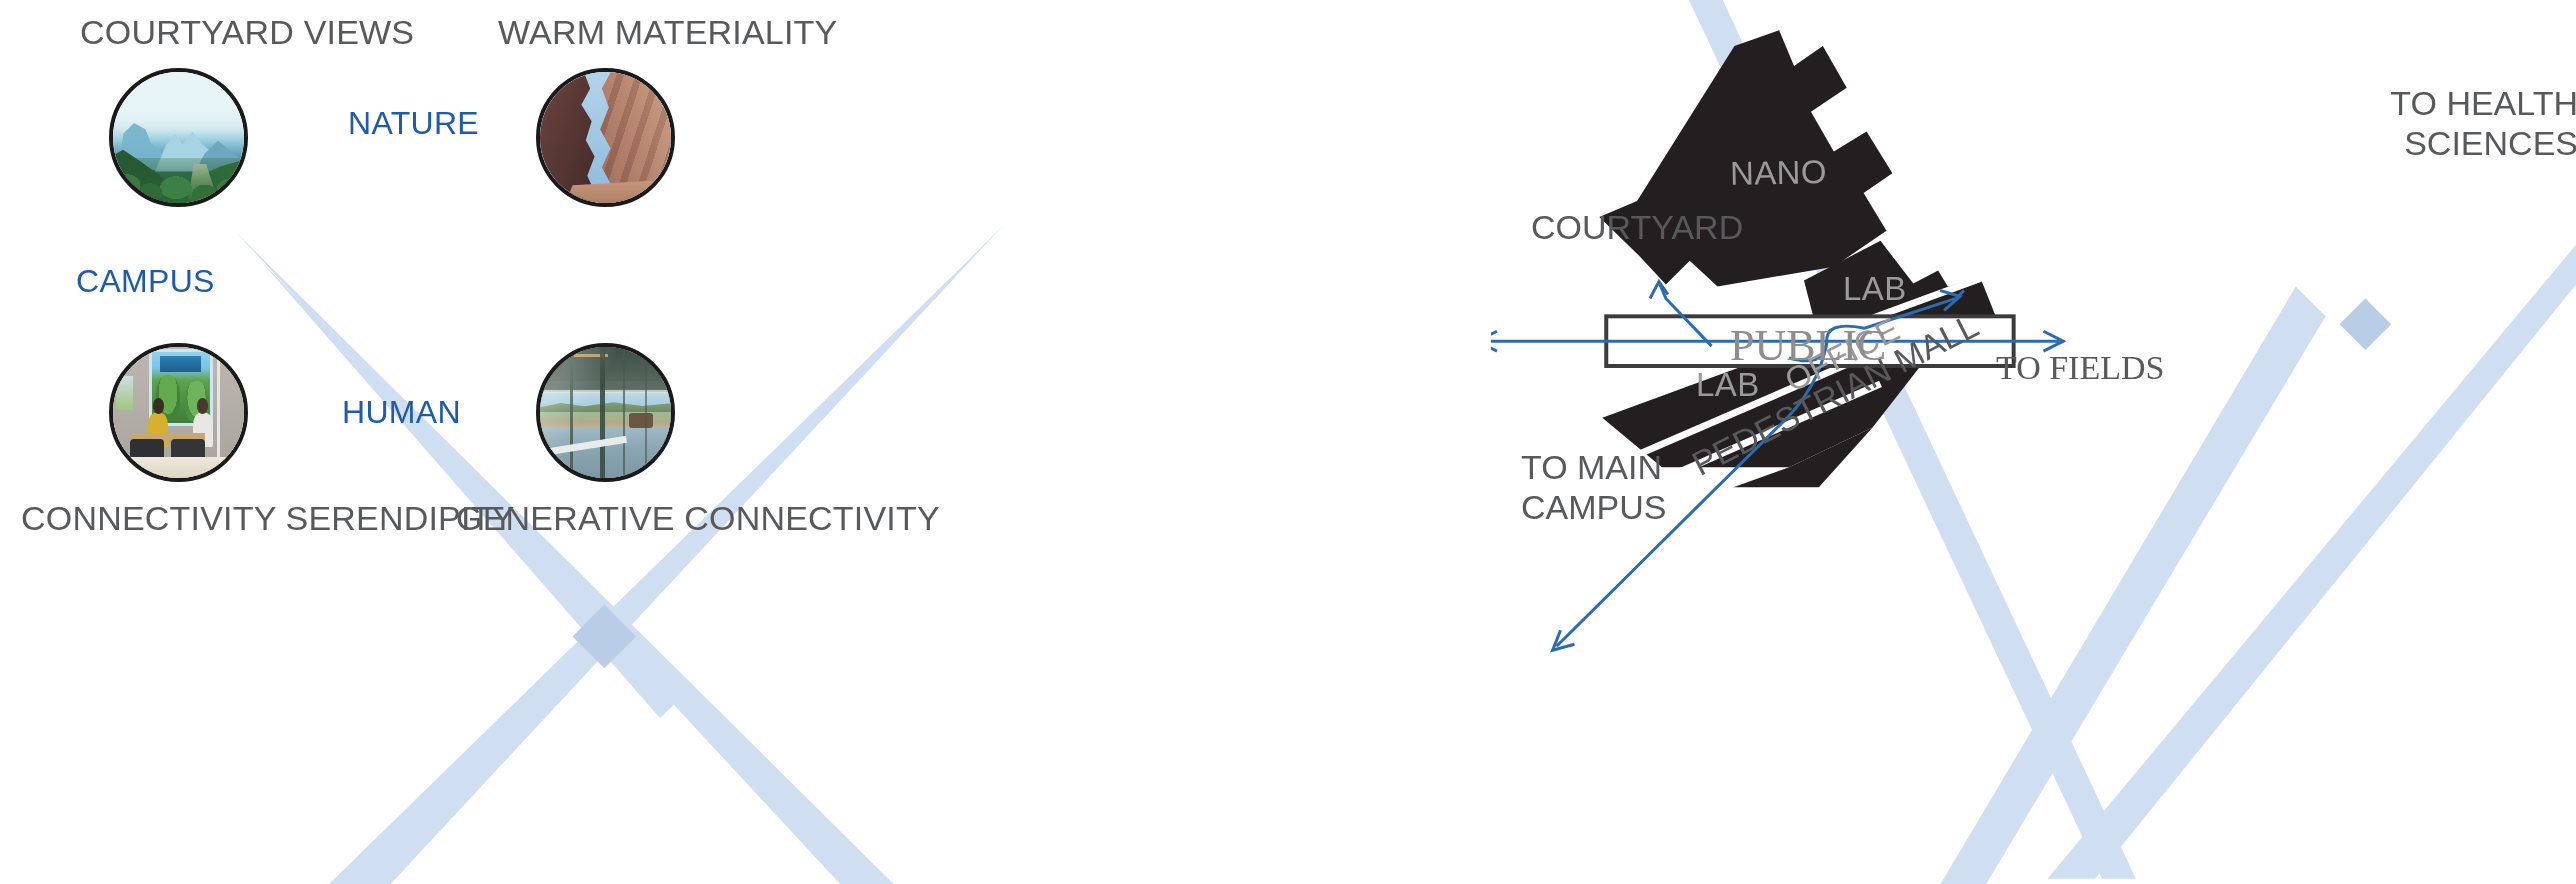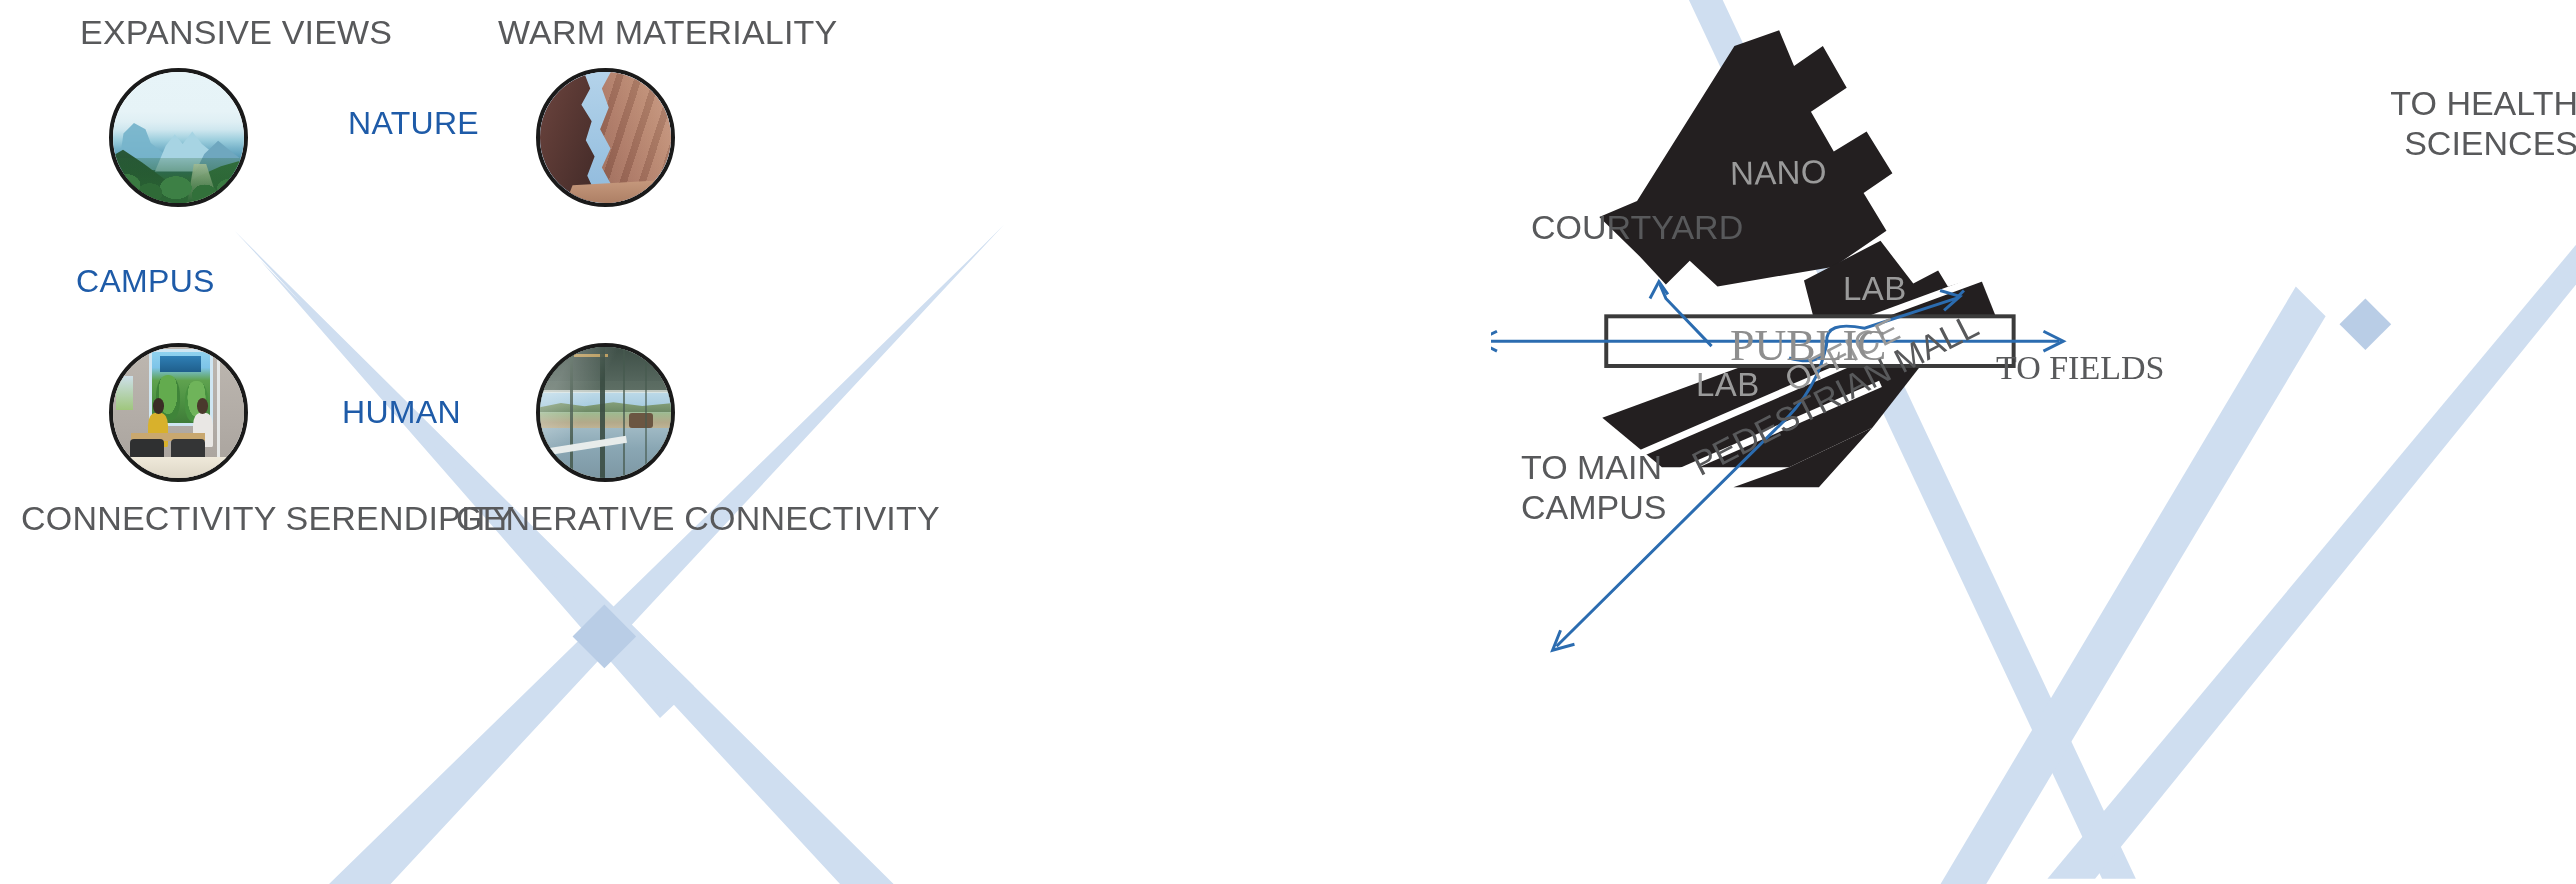--- a/index.html
+++ b/index.html
@@ -312,21 +312,21 @@
         <polygon points="240,238 274,272 680,672 646,706" fill="#cfdef0" opacity="0"></polygon>
 
         <polygon points="236,232 272,268 900,890 846,890" fill="#cfdef0"></polygon>
 
         <polygon points="1010,226 974,262 330,890 392,890" fill="#cfdef0"></polygon>
 
         <polygon points="608,608 640,640 608,672 576,640" fill="#b9cde6"></polygon>
       </g>
     </svg>
 
-    <div class="corner-caption" style="left:80px; top:13px;">EXPANSIVE VIEWS</div>
+    <div class="corner-caption" style="left:80px; top:13px;">COURTYARD VIEWS</div>
     <div class="corner-caption" style="left:498px; top:13px;">WARM MATERIALITY</div>
     <div class="corner-caption" style="left:21px; top:499px;">CONNECTIVITY SERENDIPITY</div>
     <div class="corner-caption" style="left:456px; top:499px;">GENERATIVE CONNECTIVITY</div>
 
     <div class="axis-label" style="left:348px; top:105px;">NATURE</div>
     <div class="axis-label" style="left:76px; top:263px;">CAMPUS</div>
     <div class="axis-label" style="left:342px; top:394px;">HUMAN</div>
 
     <div class="photo-circle" style="left:109px; top:68px; width:139px; height:139px;">
       <div class="photo-inner ph-views">

